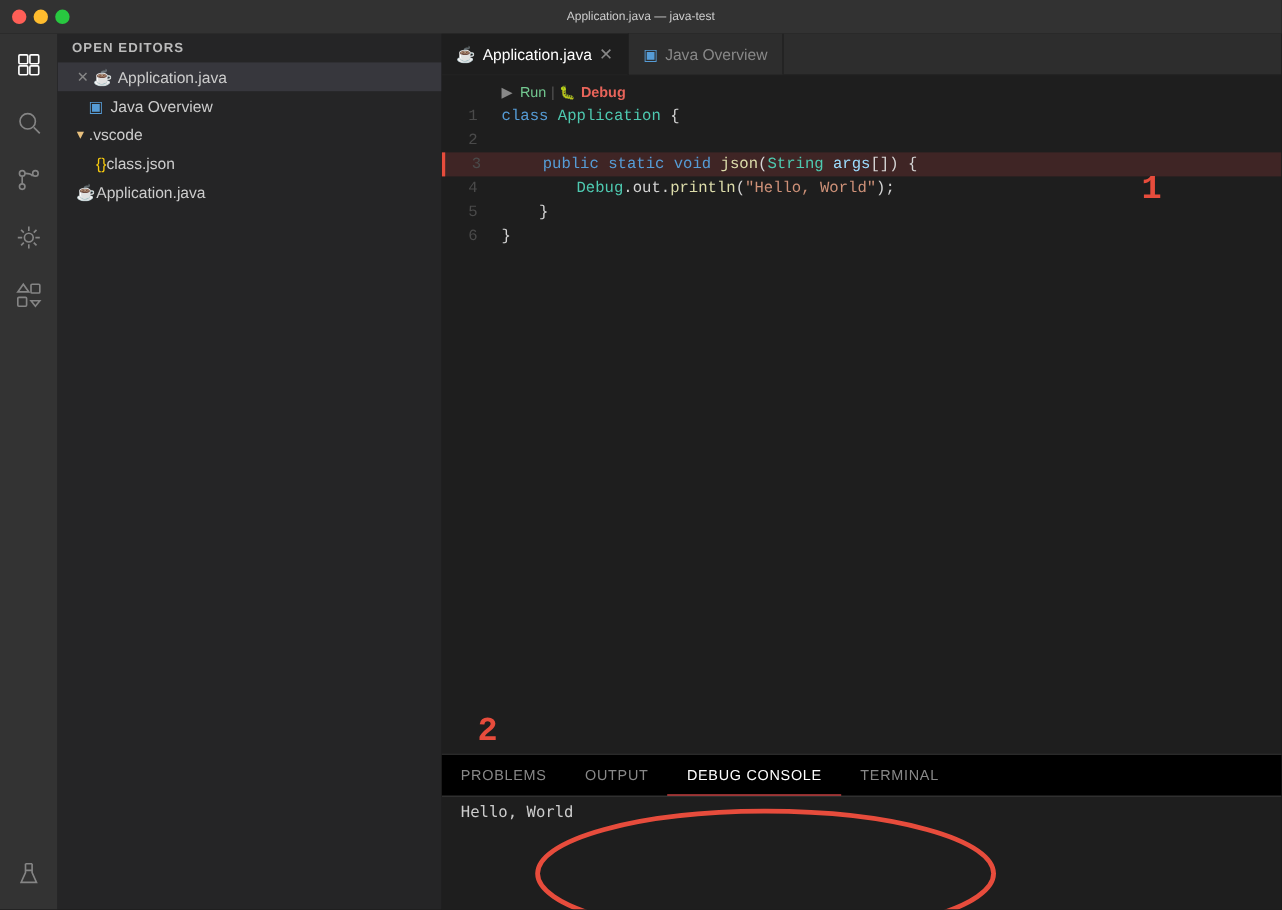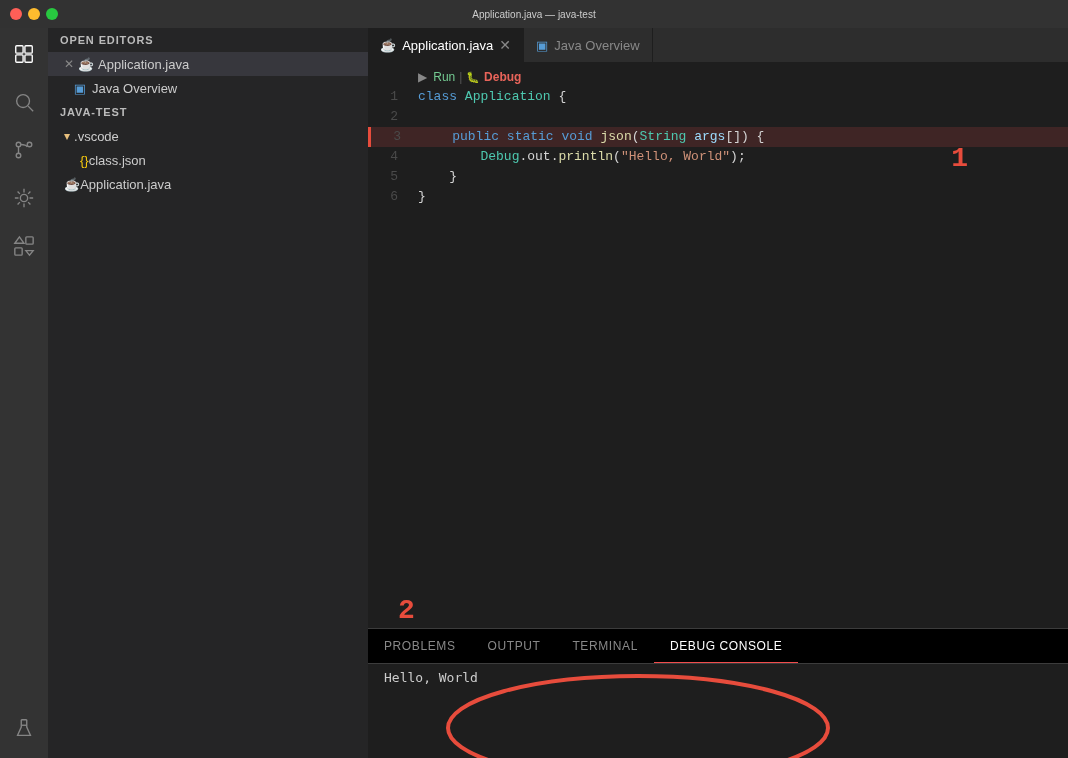--- a/index.html
+++ b/index.html
@@ -380,21 +380,20 @@
     <div class="sidebar-item active-file" style="padding-left:16px;">
       <span class="close-icon-small">✕</span>
       <span class="item-icon java-icon">☕</span>
       <span class="item-label">Application.java</span>
     </div>
     <div class="sidebar-item" style="padding-left:24px;">
       <span class="item-icon overview-icon">▣</span>
       <span class="item-label">Java Overview</span>
     </div>
 
-    <div class="sidebar-section-header">JAVA-TEST</div>
 
     <div class="folder-item" style="padding-left:16px;">
       <span style="margin-right:4px; color:#e8c07d; font-size:12px;">▾</span>
       <span class="item-label">.vscode</span>
     </div>
 
     <div class="folder-item" style="padding-left:32px;">
       <span class="item-icon json-icon">{}</span>
       <span class="item-label">class.json</span>
     </div>
@@ -466,22 +465,22 @@
       <div style="position:absolute; bottom:132px; left:30px; font-size:28px; font-weight:bold; color:#e74c3c; pointer-events:none; z-index:10;">2</div>
 
       <svg style="position:absolute; bottom:0; left:0; width:100%; height:135px; pointer-events:none; z-index:5;">
         <ellipse cx="270" cy="105" rx="190" ry="52" fill="none" stroke="#e74c3c" stroke-width="4"></ellipse>
       </svg>
 
       <div class="bottom-panel">
         <div class="panel-tabs">
           <div class="panel-tab">PROBLEMS</div>
           <div class="panel-tab">OUTPUT</div>
+          <div class="panel-tab active">DEBUG CONSOLE</div>
           <div class="panel-tab">TERMINAL</div>
-          <div class="panel-tab active">DEBUG CONSOLE</div>
         </div>
         <div class="panel-content">
           <span>Hello, World</span>
         </div>
       </div>
     </div>
   </div>
 </div>
 
 </body></html>

